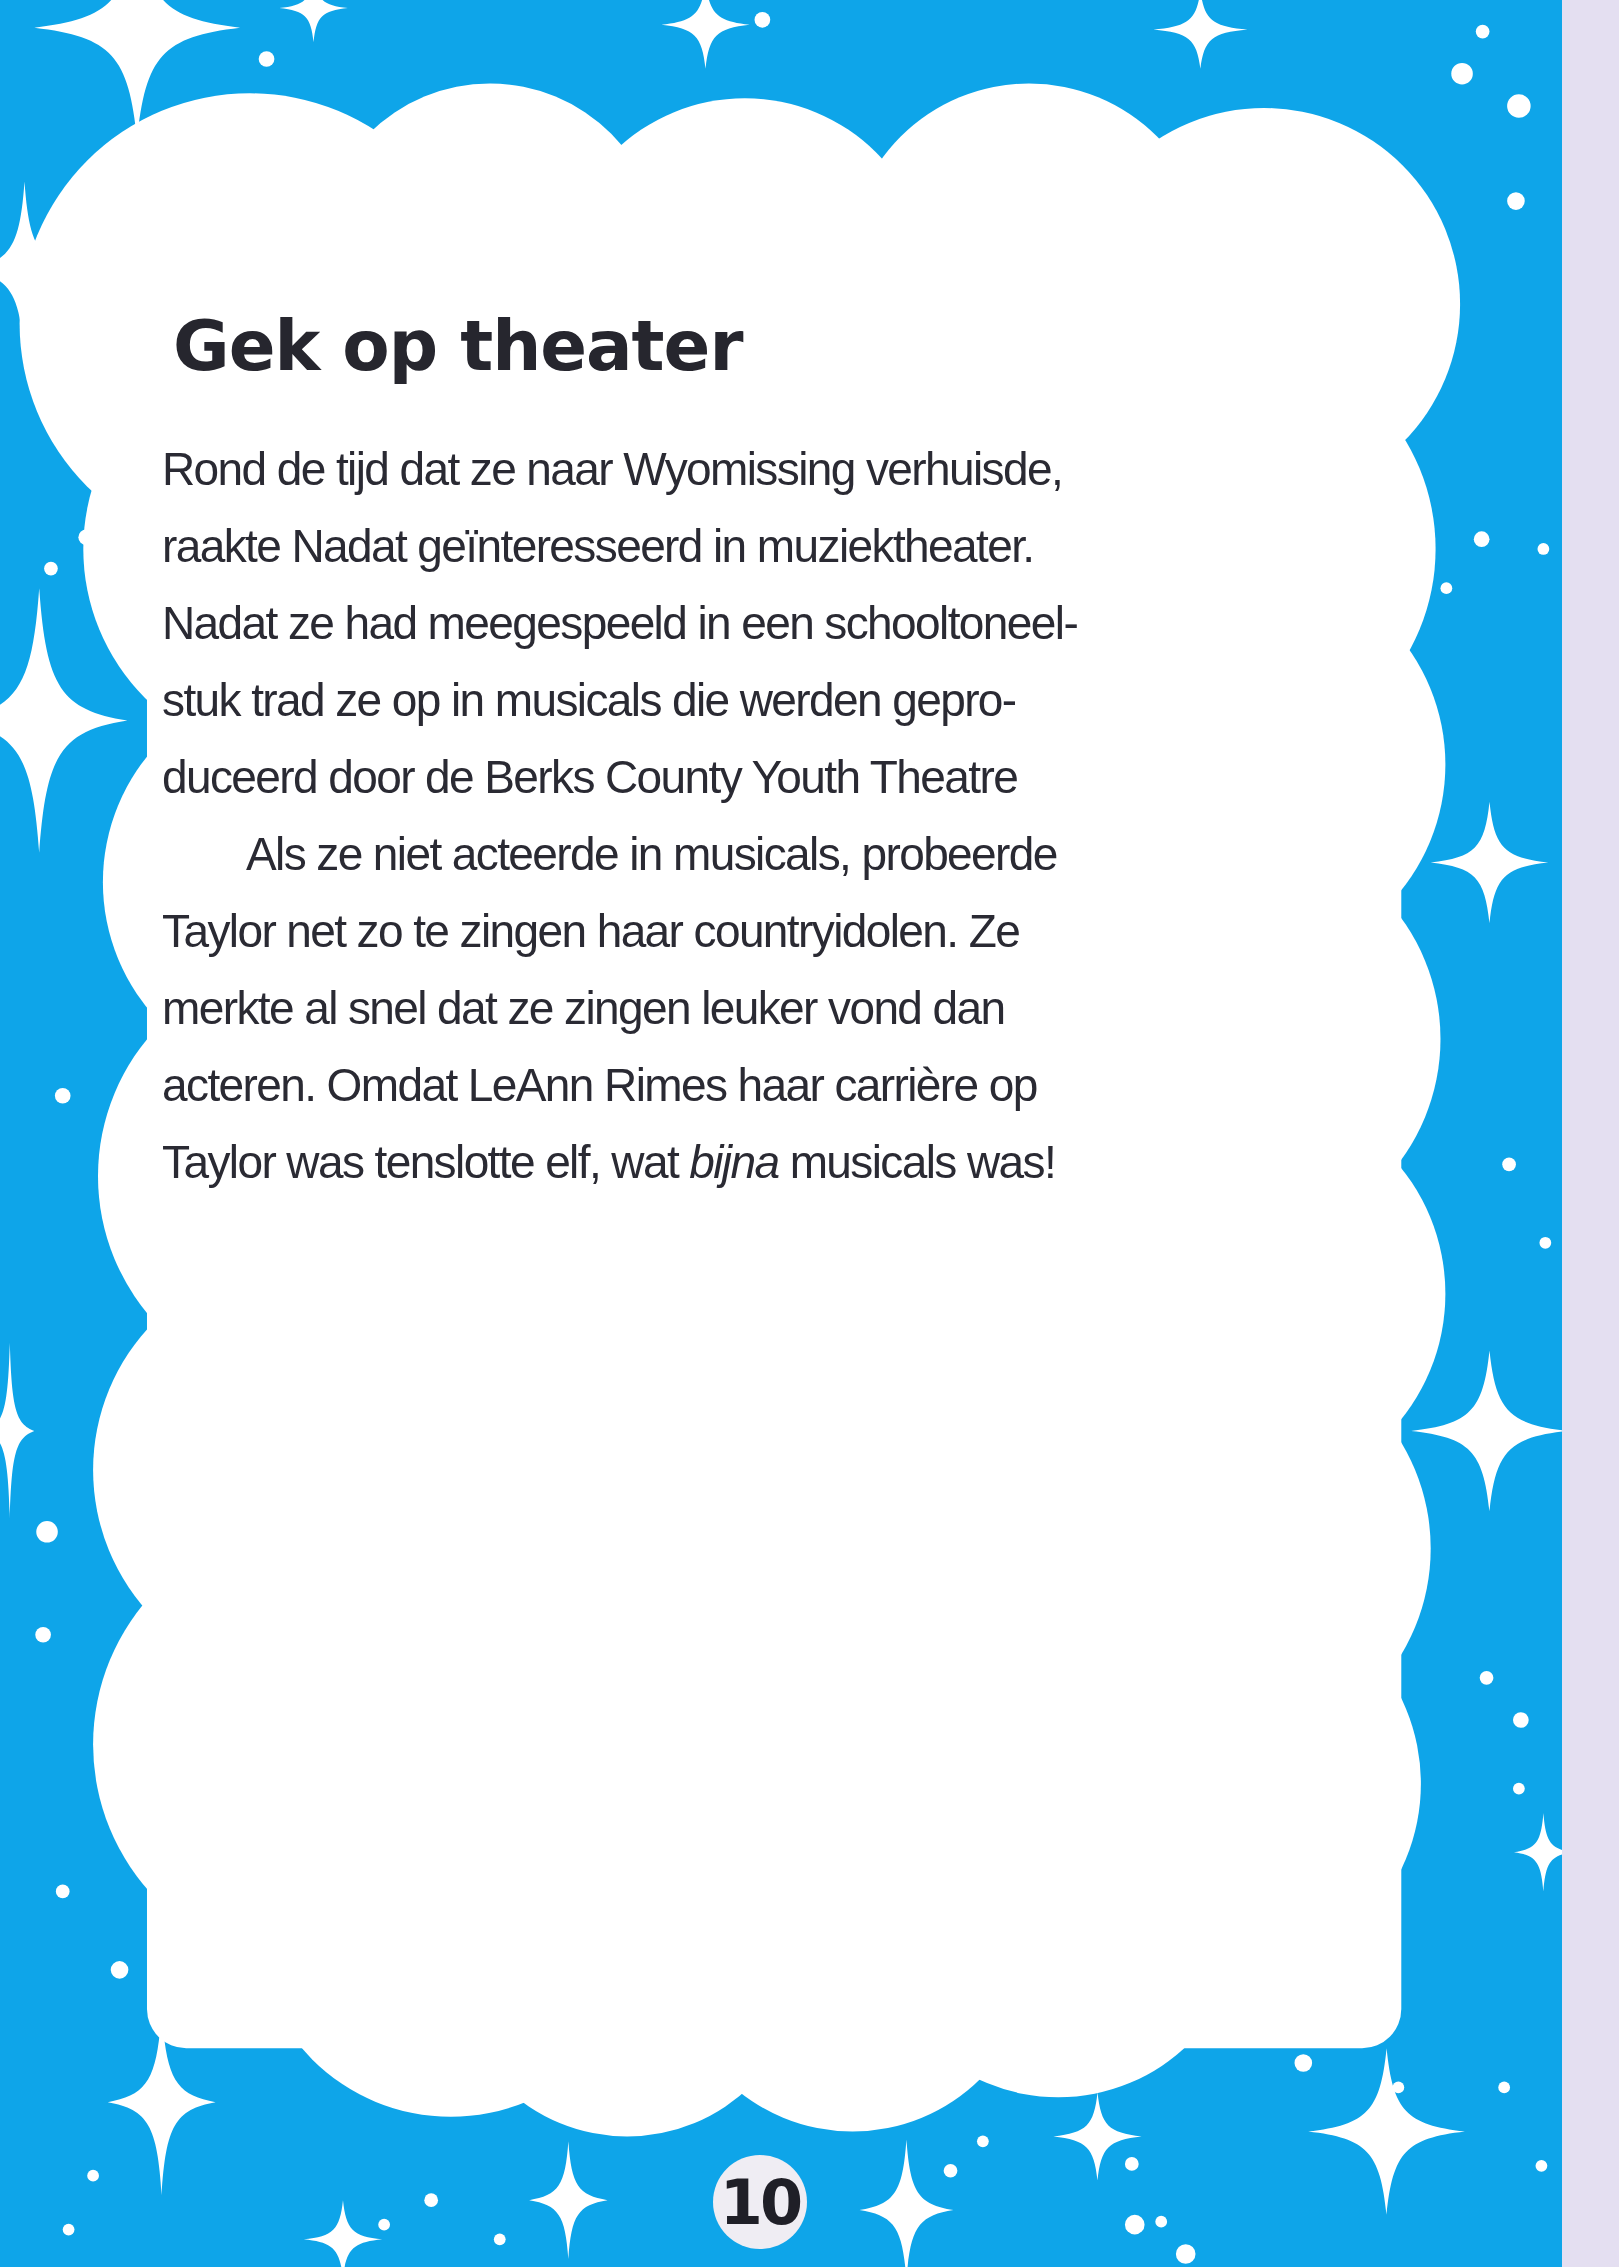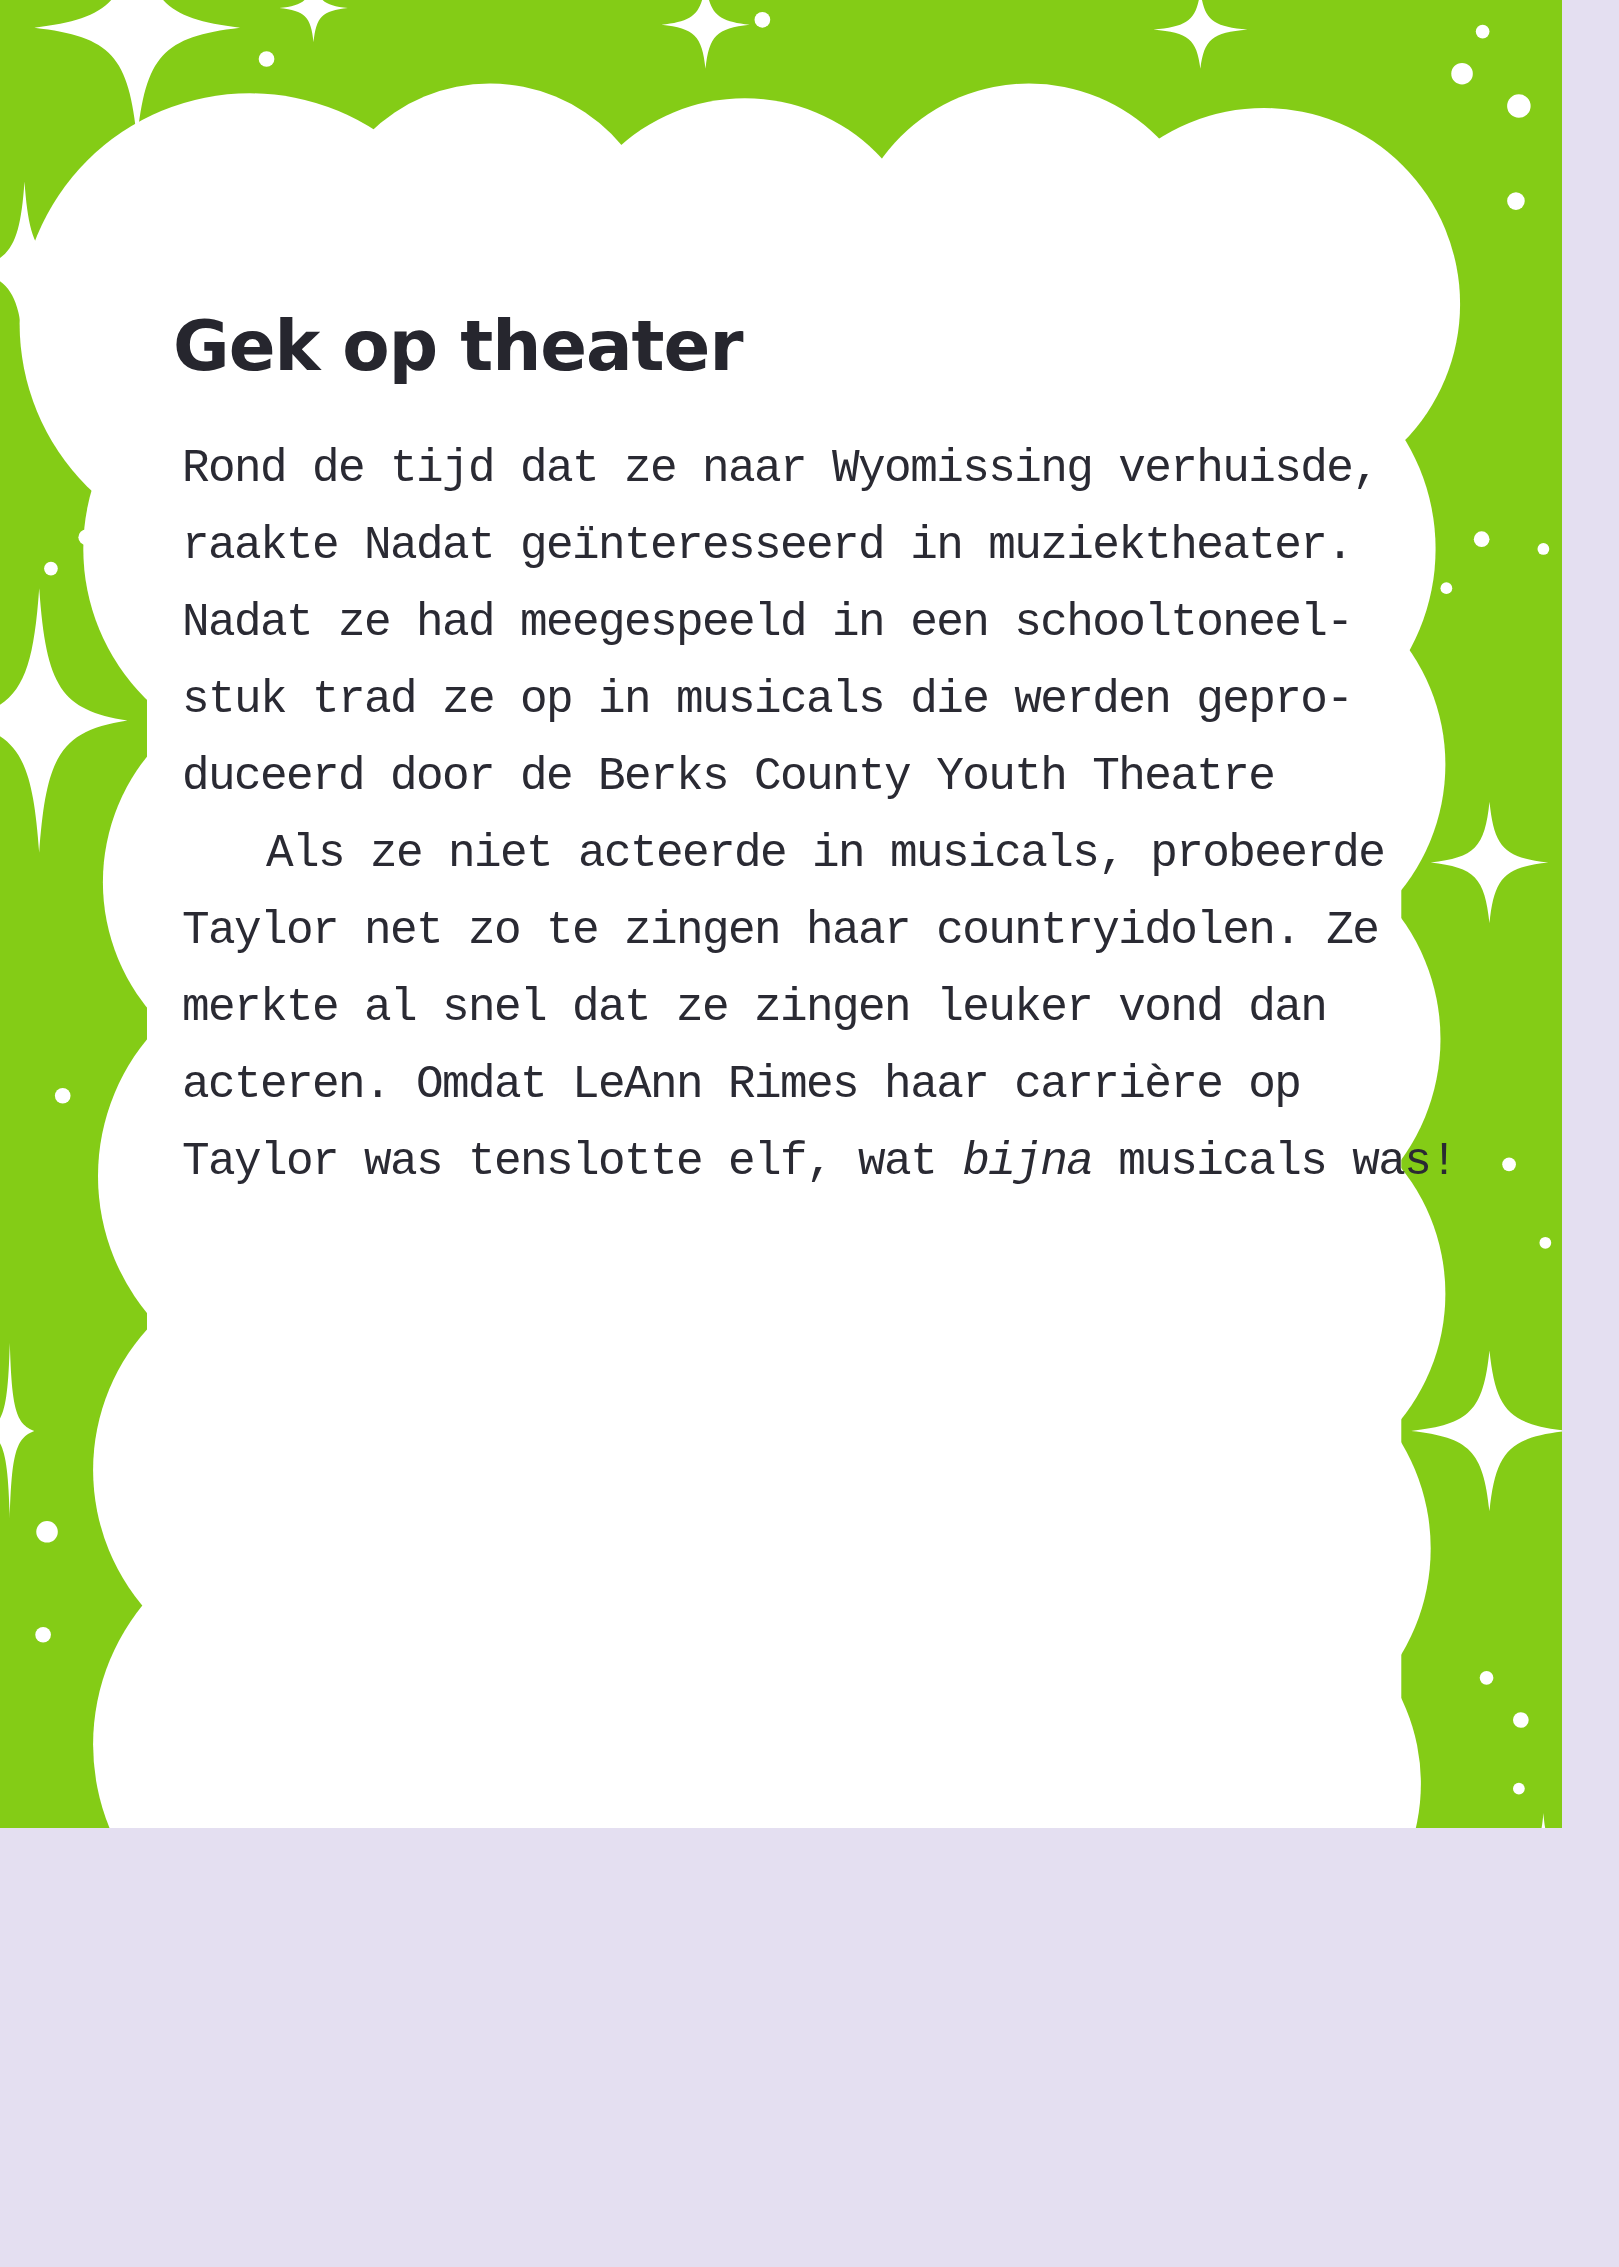--- a/index.html
+++ b/index.html
@@ -1,21 +1,21 @@
 <!DOCTYPE html>
 <html><head>
 <meta charset="utf-8">
 <style>
   html, body { margin:0; padding:0; }
   body { width:1619px; height:2267px; position:relative; overflow:hidden; background:#e4dff1; font-family:"DejaVu Sans", sans-serif; }
-  #page { position:absolute; left:0; top:0; width:1562px; height:1828px; background:#84cc16; overflow:hidden;padding-left:28px; }
+  #page { position:absolute; left:0; top:0; width:1562px; height:2267px; background:#0ea5e9; overflow:hidden;padding-left:28px; }
   #strip { position:absolute; left:1562px; top:0; width:57px; height:2267px; background:#e4dff1; }
   #bg-svg { position:absolute; left:0; top:0; }
   #title { position:absolute; left:173px; top:306px; font-family:"DejaVu Sans", sans-serif; font-weight:bold; font-size:69px; color:#26262e; letter-spacing:-1px; margin:0; }
-  #body-text { position:absolute; left:182px; top:431px; width:1206px; font-family:Liberation Mono, monospace; font-size:46px; line-height:77px; color:#2a2a33; letter-spacing:-1.6px; }
+  #body-text { position:absolute; left:162px; top:431px; width:1206px; font-family:Liberation Sans, sans-serif; font-size:46px; line-height:77px; color:#2a2a33; letter-spacing:-1.6px; }
   .line { display:block; white-space:nowrap; }
   .indent { padding-left:84px; }
   #page-number { position:absolute; left:713px; top:2155px; width:94px; height:94px; border-radius:50%; background:#efedf3; display:flex; align-items:center; justify-content:center; font-family:"DejaVu Sans", sans-serif; font-weight:bold; font-size:62px; color:#1f1f27; letter-spacing:-2.9px; }
 </style>
 </head>
 <body>
 
 <div id="page">
   <svg id="bg-svg" width="1562" height="2267" viewBox="0 0 1594 2313" xmlns="http://www.w3.org/2000/svg">
     <defs>

